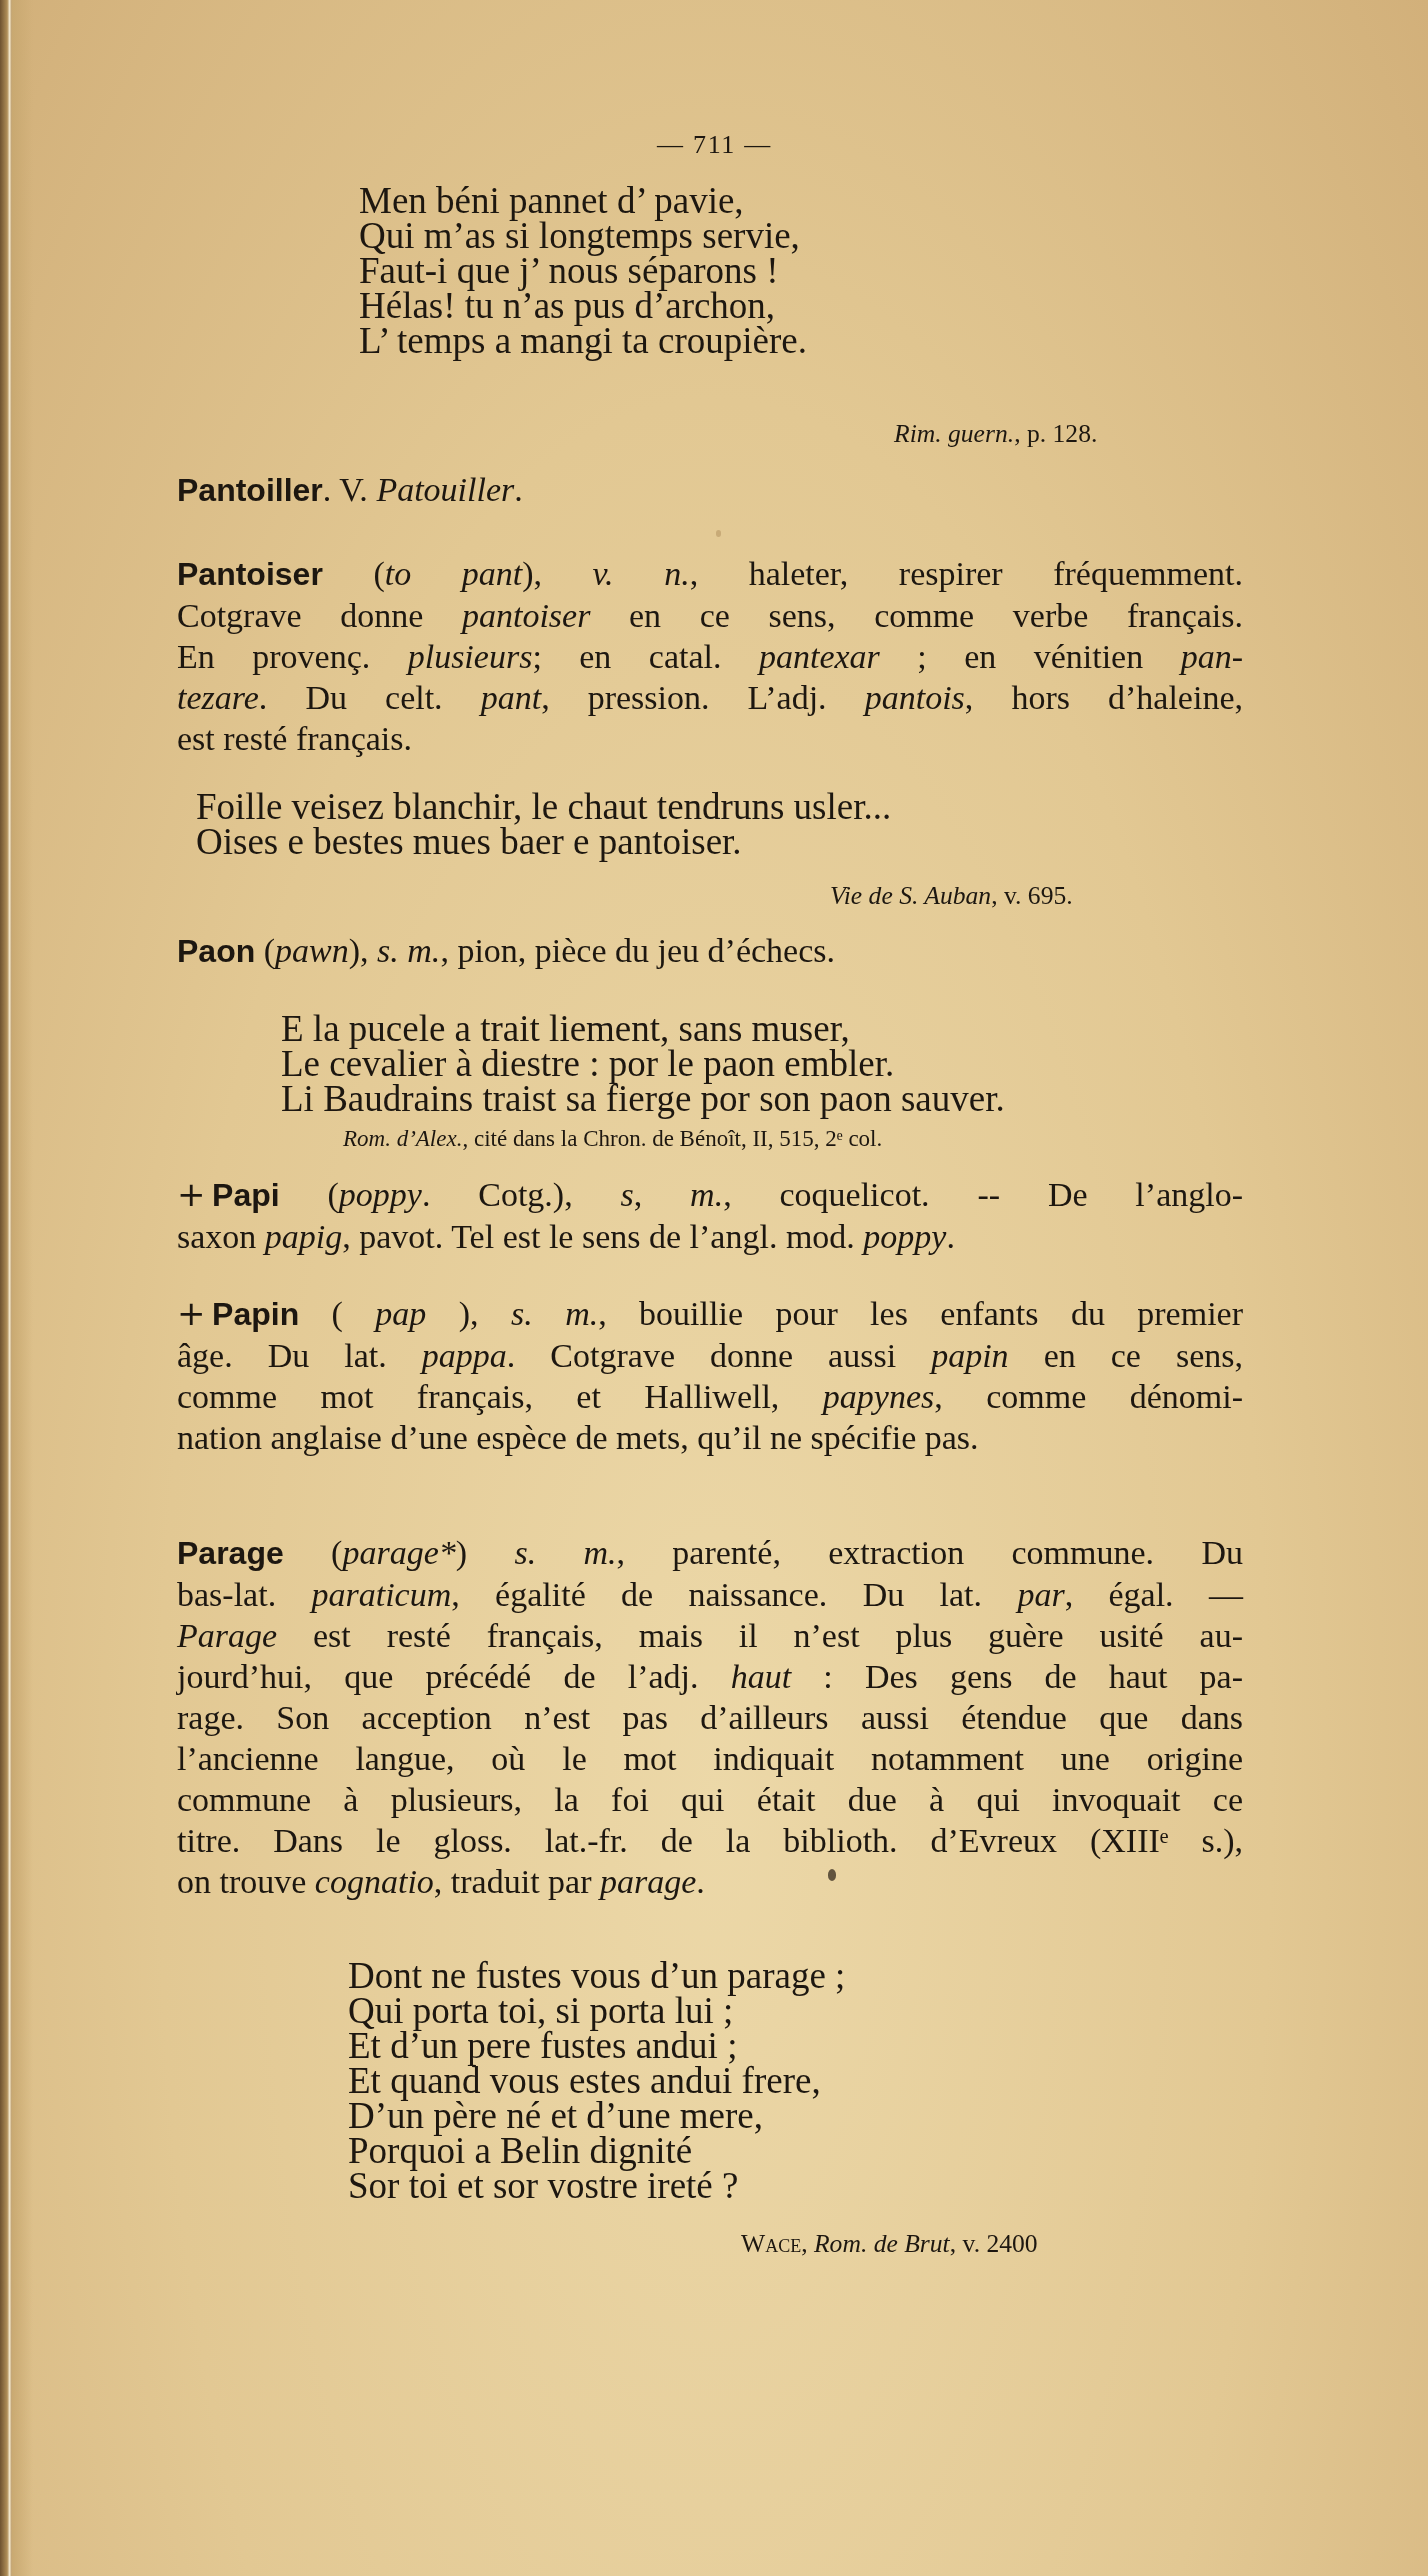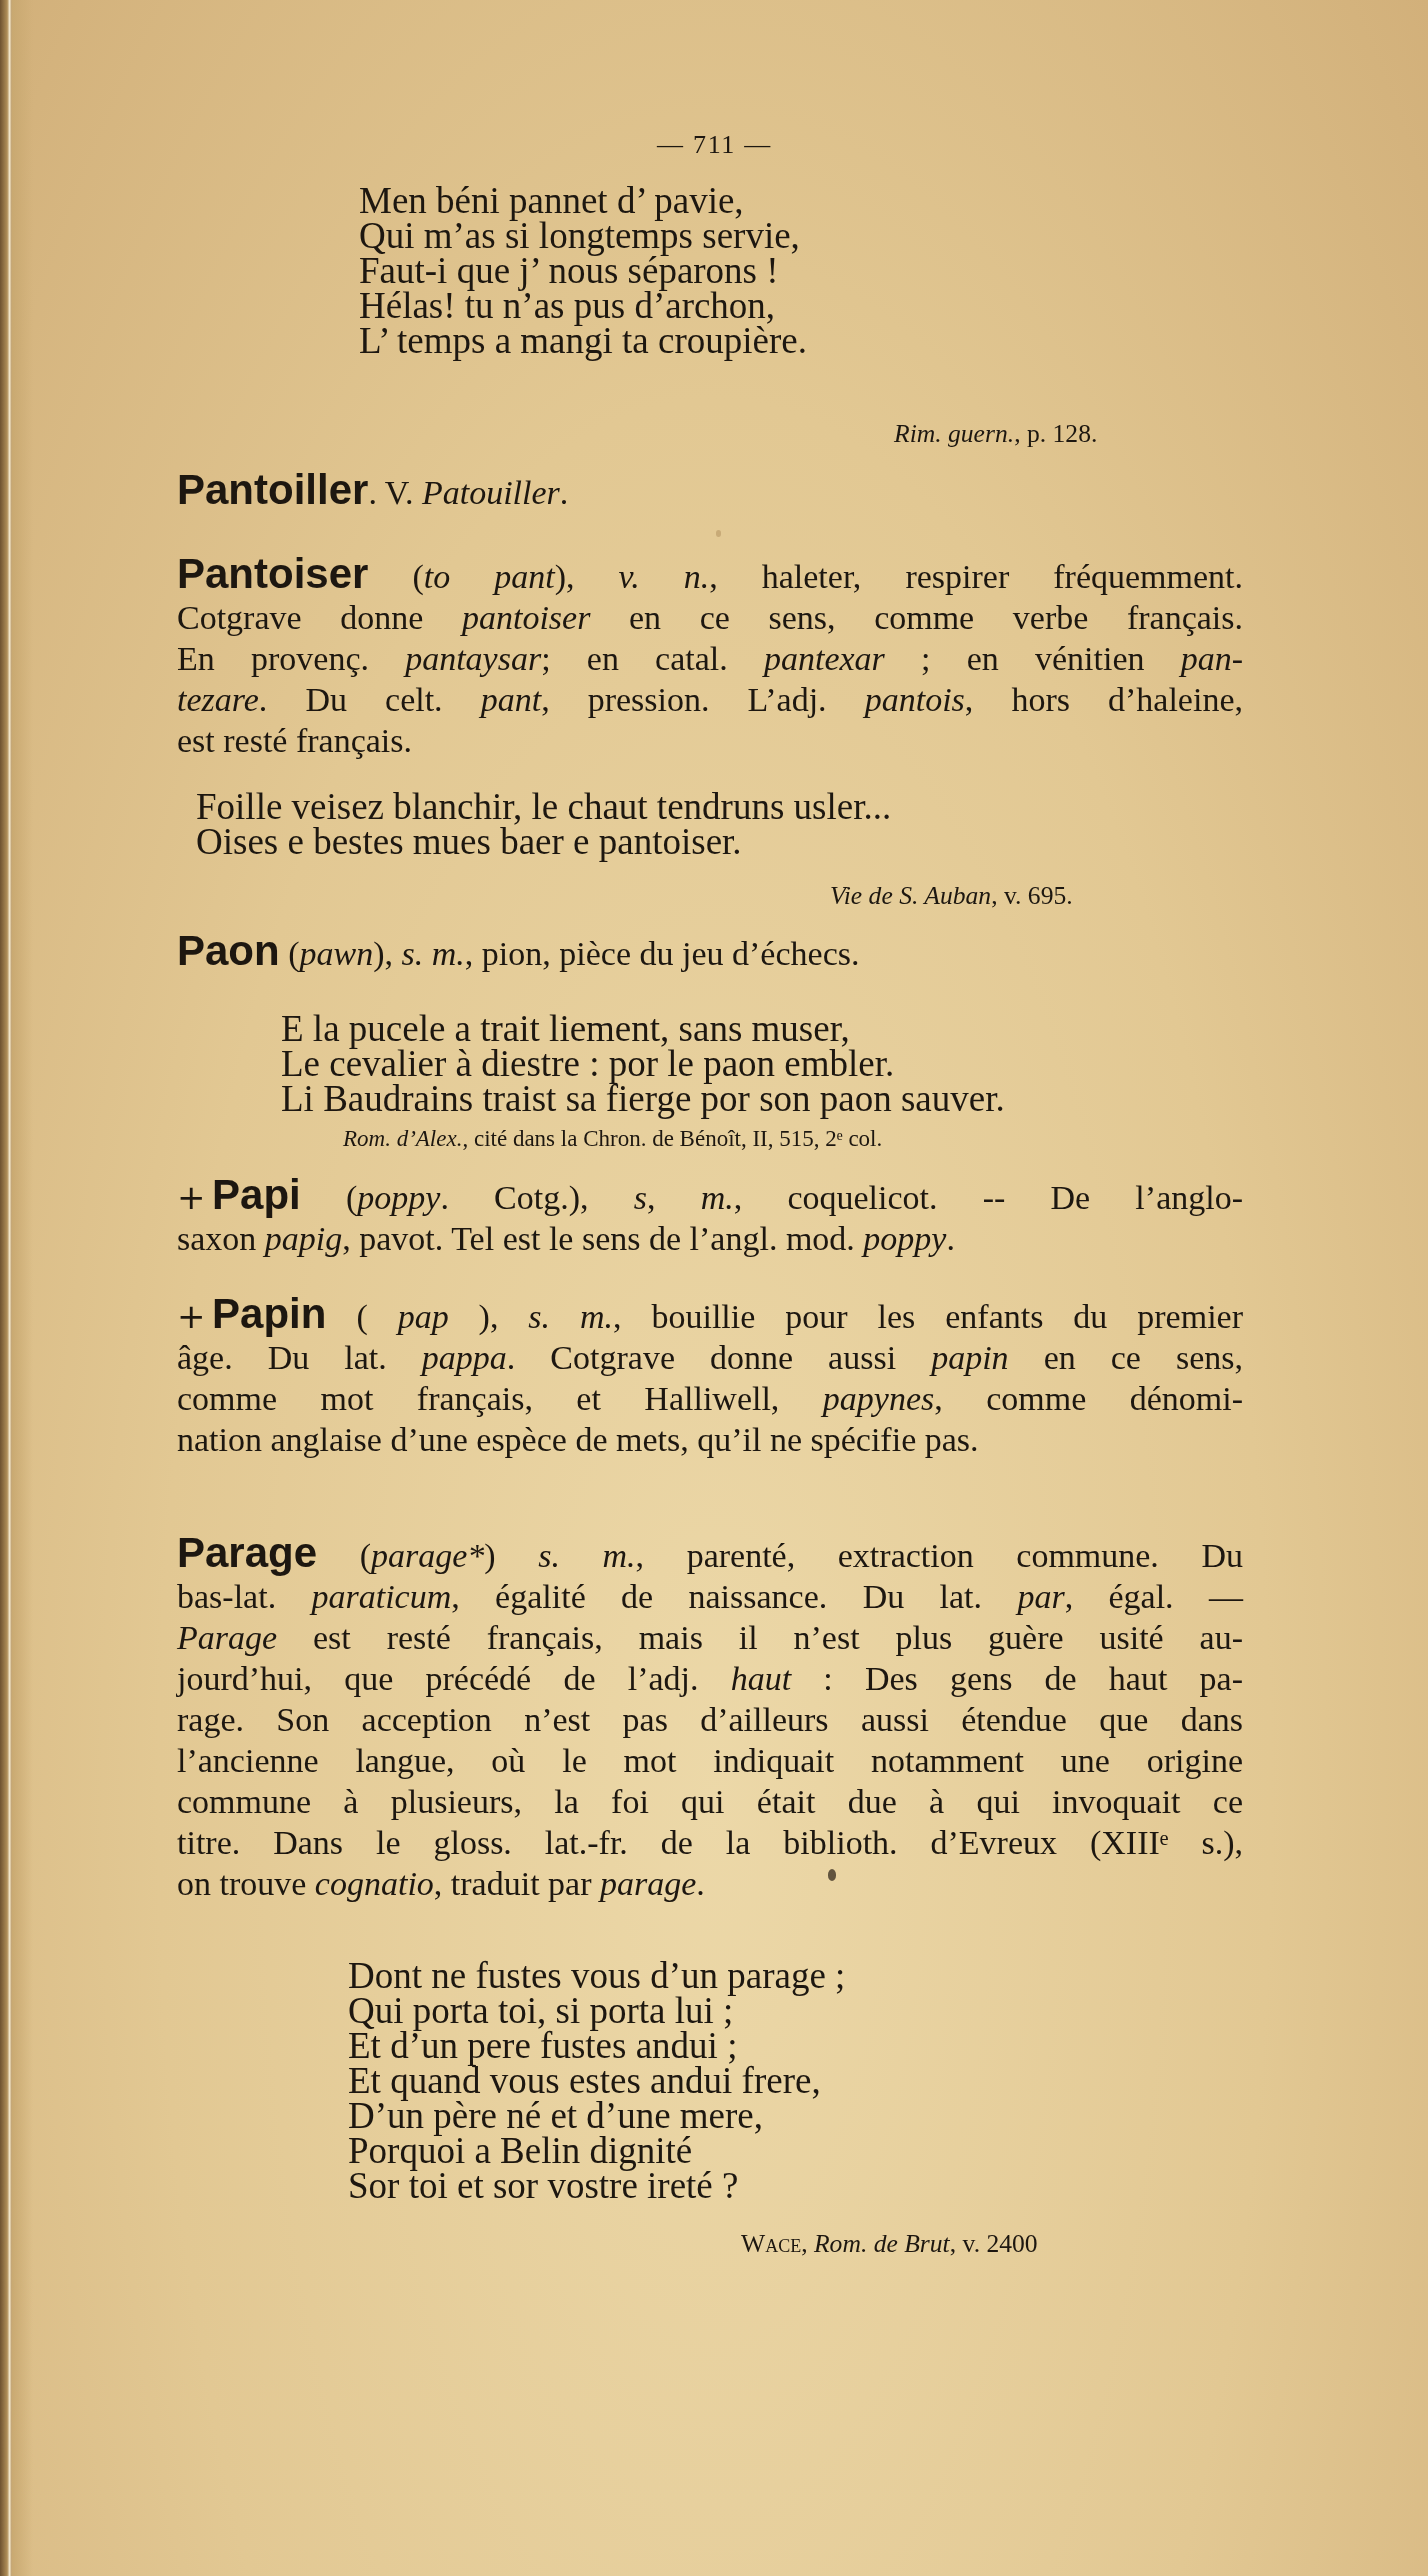--- a/index.html
+++ b/index.html
@@ -29,21 +29,21 @@
       position: absolute; top: 124px; left: 0; width: 1429px;
       text-align: center; font-size: 26px; letter-spacing: 1.7px;
     }
     .block { position: absolute; }
     .verse { font-size: 37px; line-height: 35px; font-weight: 400; }
     .verse .line { white-space: nowrap; }
     .citation { position: absolute; font-size: 25.6px; white-space: nowrap; }
     .citation i { font-style: italic; }
     .sc { font-variant: small-caps; margin-left: 16px; }
     .entry { position: absolute; left: 177px; width: 1066px; text-align: justify; }
-    .hw { font-family: "Liberation Sans", "DejaVu Sans", sans-serif; font-weight: bold; font-size: 42px; }
+    .hw { font-family: "Liberation Sans", "DejaVu Sans", sans-serif; font-weight: bold; font-size: 32px; }
     .plus { font-family: "DejaVu Sans", sans-serif; font-weight: normal; margin-right: 6.6px; }
     i { font-style: italic; }
     .text-line { display: block; text-align: justify; text-align-last: justify; white-space: nowrap; }
     .text-line.last { text-align-last: left; }
     .stain { position: absolute; border-radius: 50%; background: rgba(120,80,30,0.25); }
   </style>
 </head>
 <body>
 
 <div class="page">
@@ -62,21 +62,21 @@
     <i>Rim. guern.</i><span>, p. 128.</span>
   </div>
 
   <div class="entry" style="top:469px;">
     <span class="hw">Pantoiller</span><span><span>. V. </span><i>Patouiller</i><span>.</span></span>
   </div>
 
   <div class="entry" style="top:553px;">
     <span class="text-line"><span class="hw">Pantoiser</span> <span><span></span><span>(</span><i>to pant</i><span>), </span><i>v. n.</i><span>, haleter, respirer fréquemment.</span></span></span>
     <span class="text-line"><span>Cotgrave donne </span><i>pantoiser</i><span> en ce sens, comme verbe français.</span></span>
-    <span class="text-line"><span>En provenç. </span><i>pantaysar</i><span>; en catal. </span><i>pantexar</i><span> ; en vénitien </span><i>pan-</i></span>
+    <span class="text-line"><span>En provenç. </span><i>plusieurs</i><span>; en catal. </span><i>pantexar</i><span> ; en vénitien </span><i>pan-</i></span>
     <span class="text-line"><i>tezare</i><span>. Du celt. </span><i>pant</i><span>, pression. L’adj. </span><i>pantois</i><span>, hors d’haleine,</span></span>
     <span class="text-line last"><span>est resté français.</span></span>
   </div>
 
   <div class="block verse" style="left:196px; top:789px;">
     <div class="line">Foille veisez blanchir, le chaut tendruns usler...</div>
     <div class="line">Oises e bestes mues baer e pantoiser.</div>
   </div>
   <div class="citation" style="left:830px; top:875px;">
     <i>Vie de S. Auban</i><span>, v. 695.</span>

